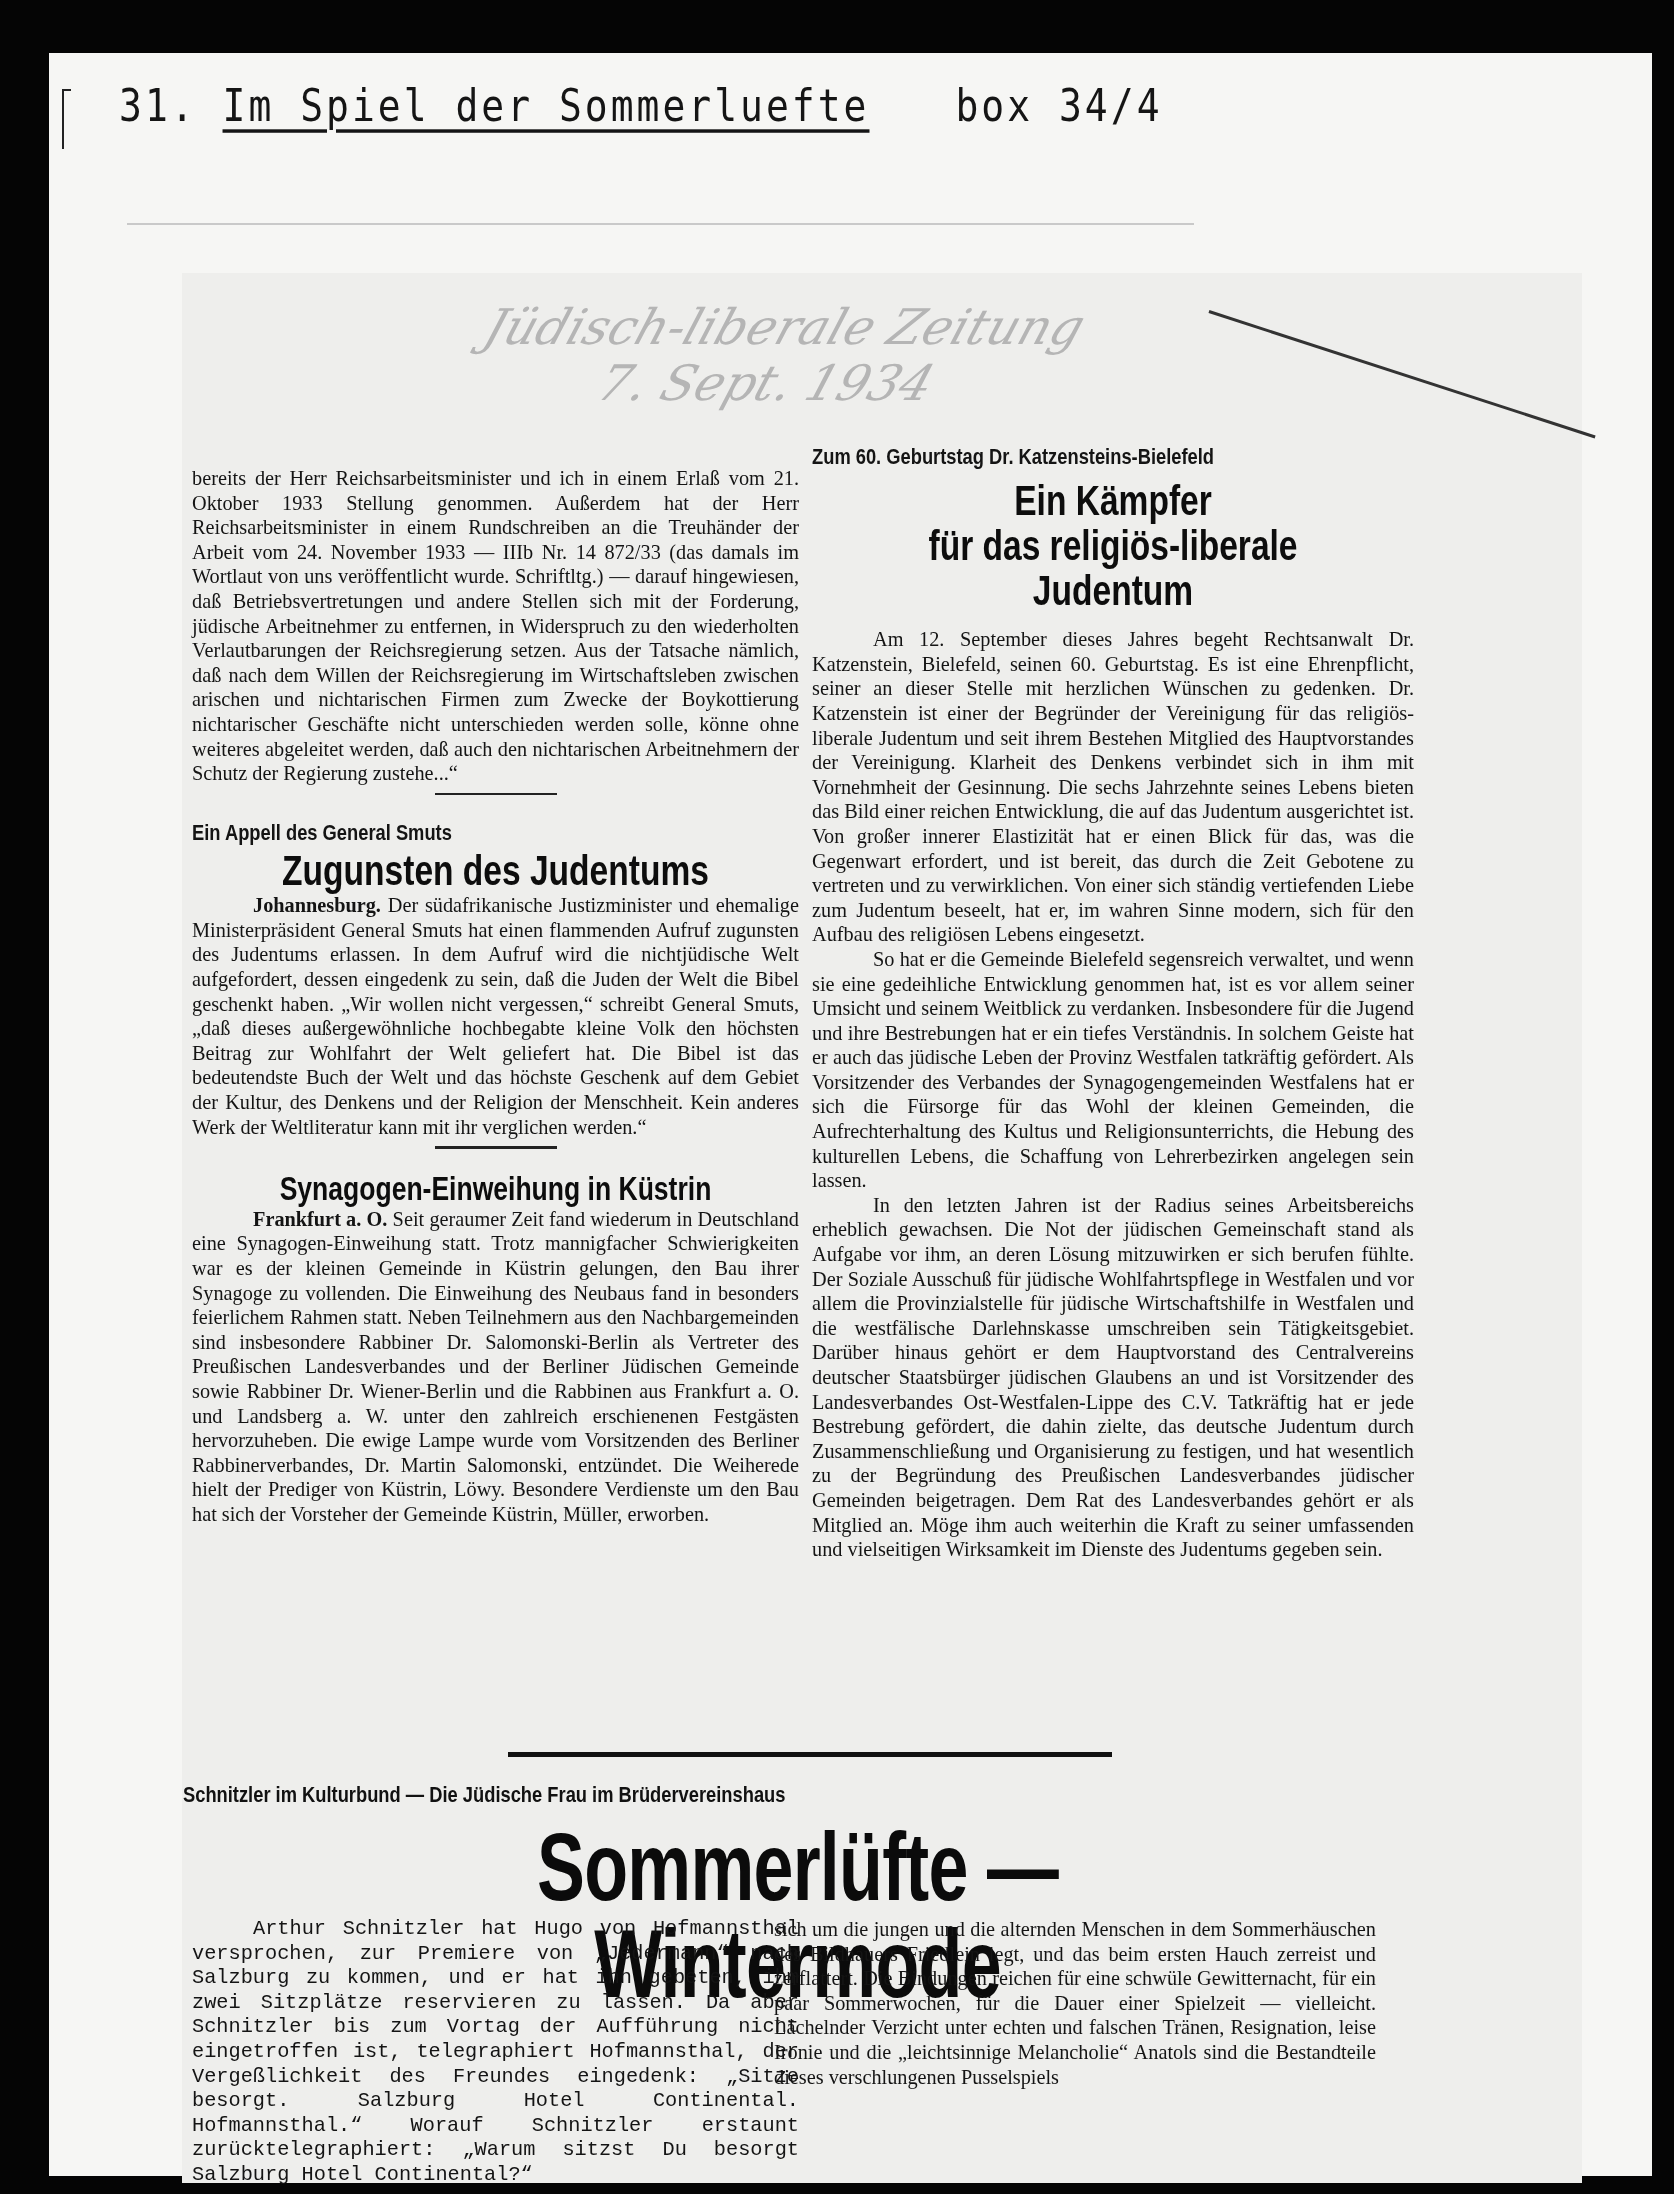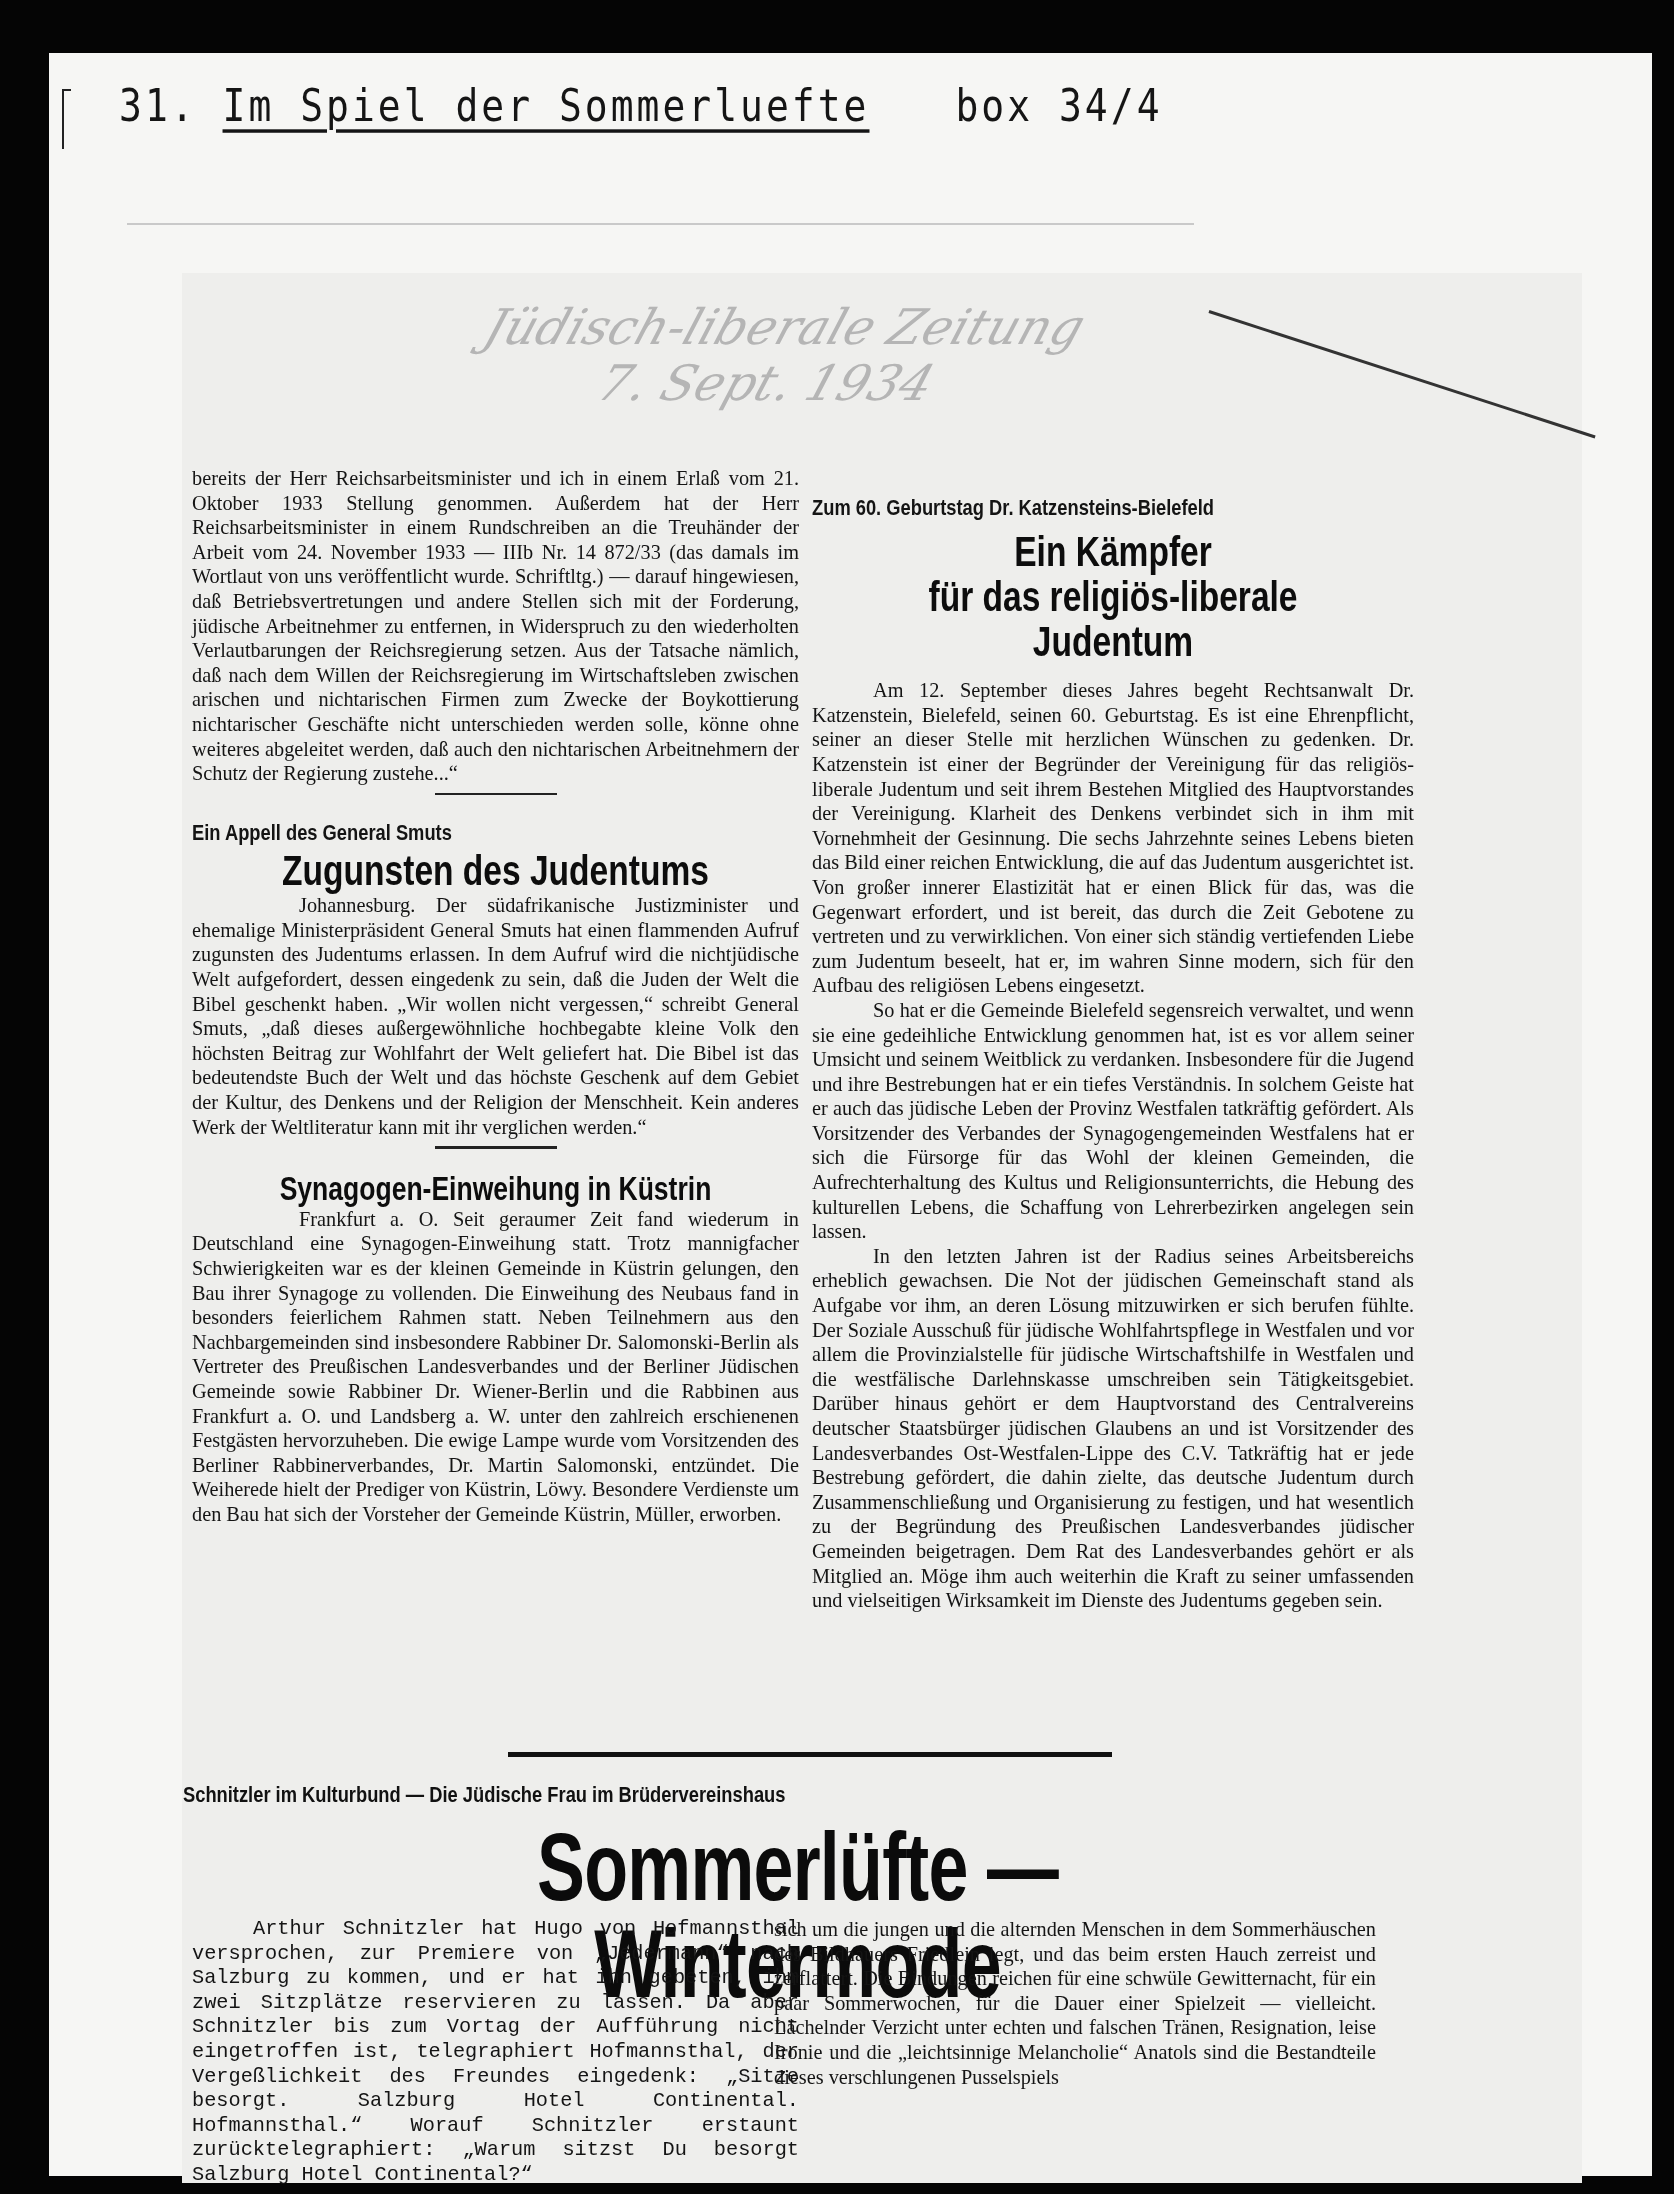--- a/index.html
+++ b/index.html
@@ -12,28 +12,28 @@
   .archive-header .box { margin-left:86px; }
   .faint-line { position:absolute; left:127px; top:223px; width:1067px; height:2px; background:#c9c9c9; }
   .clipping { position:absolute; left:182px; top:273px; width:1400px; height:1910px; background:#eeeeec; }
   .handwriting { position:absolute; left:477px; top:300px; font-family:"DejaVu Serif", serif; font-style:italic; font-size:49px; color:#b5b5b5; line-height:1.15; transform:skewX(-18deg); }
   .handwriting .l2 { display:block; margin-left:132px; }
   .pencil-stroke { position:absolute; left:1209px; top:310px; width:406px; height:3px; background:#333; transform-origin:left center; transform:rotate(18deg); }
   .col { position:absolute; text-align:justify; font-family:"Liberation Sans Narrow","Liberation Serif", serif; font-size:20.3px; line-height:24.6px; color:#141414; }
   .col p { margin:0; text-indent:0; }
   .col p.ind { text-indent:61px; }
   .left-col { left:192px; top:466px; width:607px; }
-  .right-col { left:812px; top:493px; width:602px; }
+  .right-col { left:812px; top:442px; width:602px; }
   .kicker { font-family:"Liberation Sans", sans-serif; font-weight:bold; font-size:21.3px; transform:scaleX(0.86); transform-origin:left; white-space:nowrap; margin:0; line-height:30.5px; }
   .headline { font-family:"Liberation Sans", sans-serif; font-weight:bold; text-align:center; color:#0d0d0d; transform:scaleX(0.78); line-height:1.05; margin:0; }
   .h-smuts { font-size:43px; margin:7.1px 0 15.2px; }
   .h-kaempfer { font-size:43px; margin:5.1px 0 14.2px; }
   .h-kuestrin { font-size:34px; margin:5.1px 0 9.1px; }
   .rule-short { width:122px; height:2.5px; background:#222; margin:7.1px auto 22.3px; }
-  .bold-lead { font-weight:normal;margin-left:46px; }
+  .bold-lead { font-weight:bold; }
   .rule-long { position:absolute; left:508px; top:1752px; width:604px; height:5.1px; background:#111; }
   .bottom-kicker { position:absolute; left:183px; top:1780px; }
   .big-headline { position:absolute; left:183px; top:1818px; width:1229px; font-family:"Liberation Sans", sans-serif; font-weight:bold; font-size:97px; text-align:center; transform:scaleX(0.74); color:#0b0b0b; line-height:1; letter-spacing:-1px; }
   .bottom-left { left:192px; top:1917px; width:607px;font-family:Liberation Mono, monospace; }
   .bottom-right { left:774px; top:1917px; width:602px; }
 </style>
 </head>
 <body>
 
 <div class="paper"></div>

